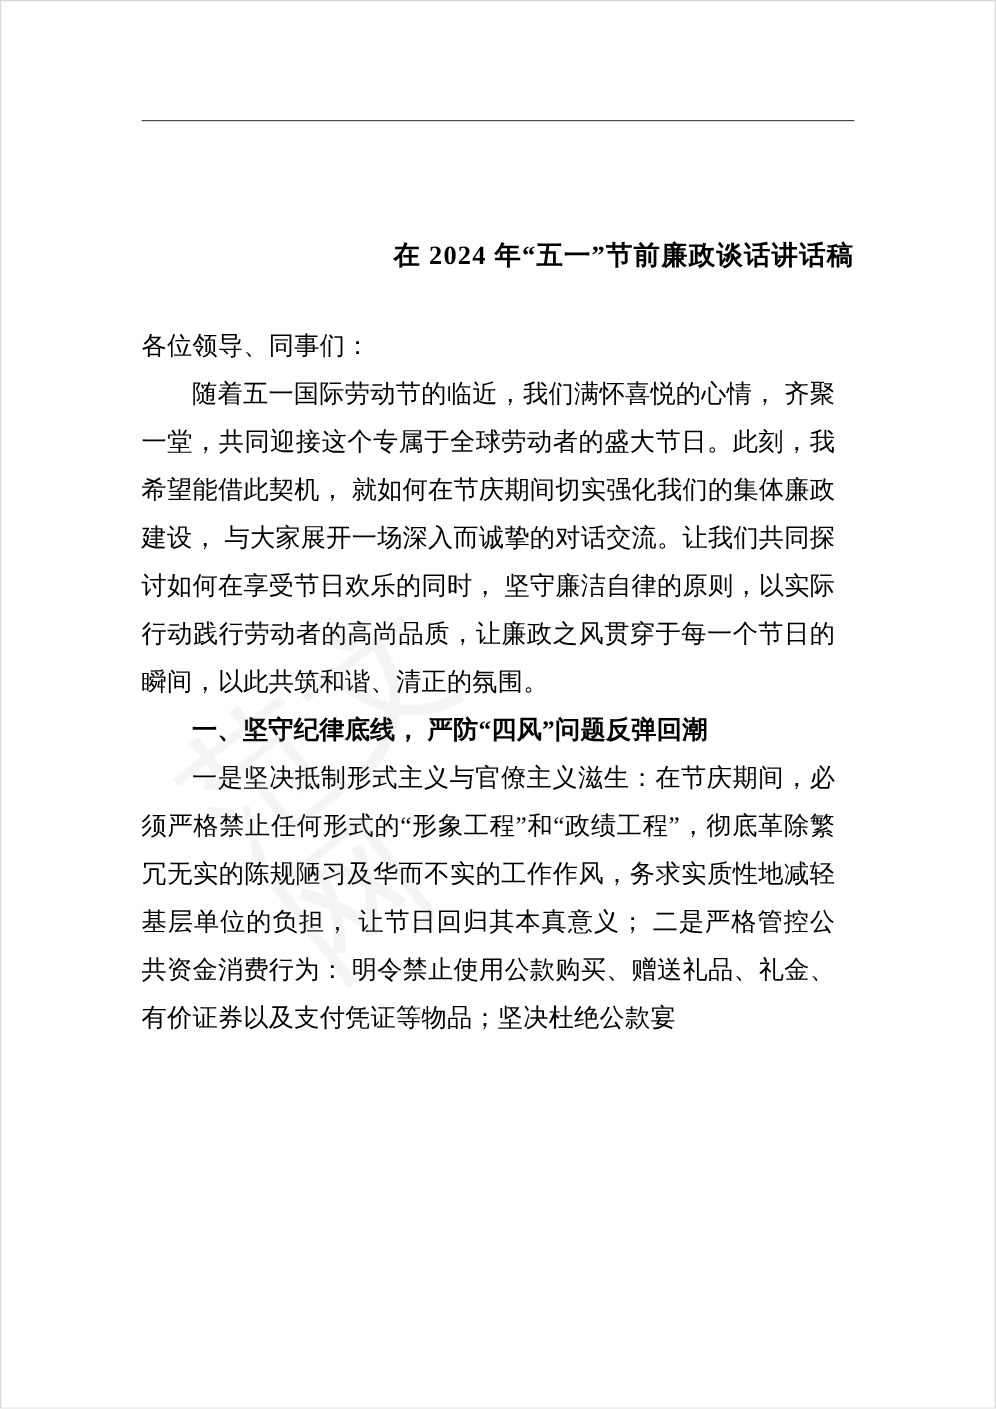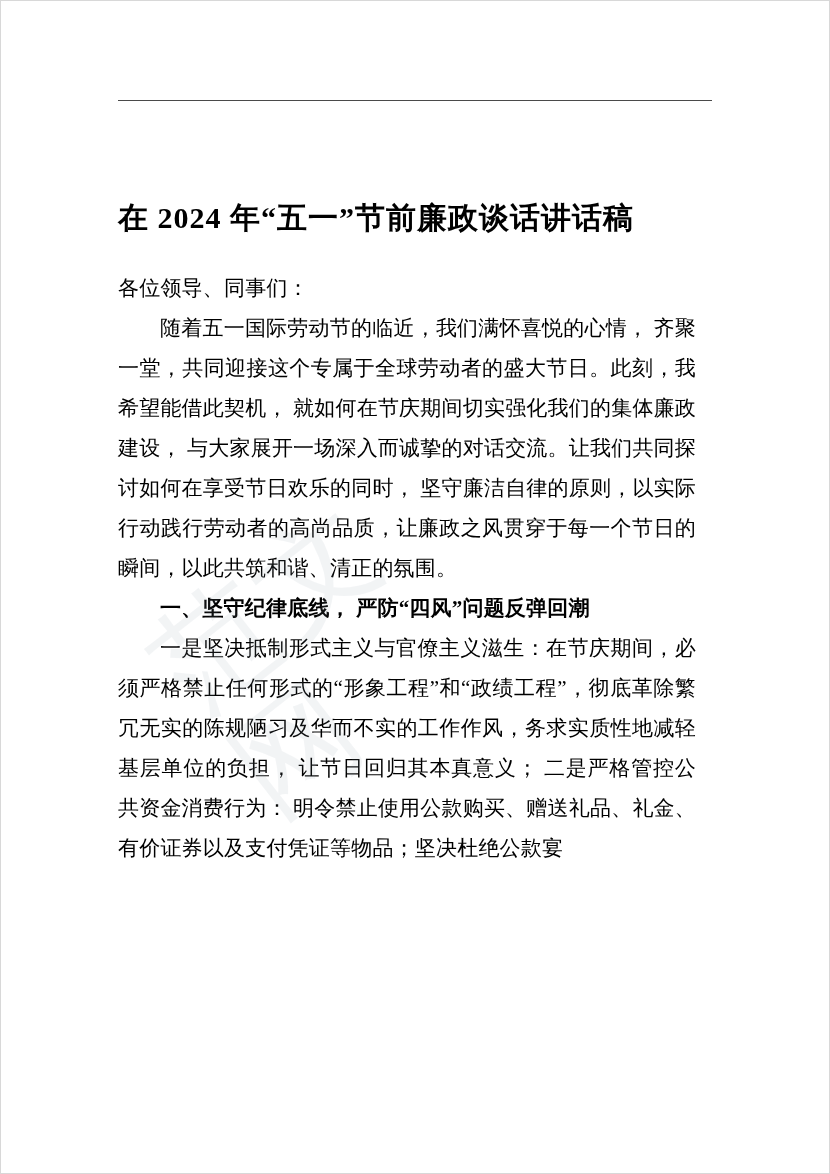--- a/index.html
+++ b/index.html
@@ -36,22 +36,22 @@
     top: 100px;
     width: 594px;
     height: 0;
     border-top: 1px solid #4a4a4a;
   }
   .doc-title {
     position: absolute;
     left: 0;
     top: 176px;
     width: 594px;
-    text-align: left;
-    font-size: 30px;
+    text-align: right;
+    font-size: 22px;
     font-weight: bold;
     letter-spacing: 1px;
     line-height: 44px;
     font-family: "Liberation Serif", "DejaVu Serif", serif;
   }
   .body-text {
     position: absolute;
     left: 0;
     top: 268px;
     width: 594px;

